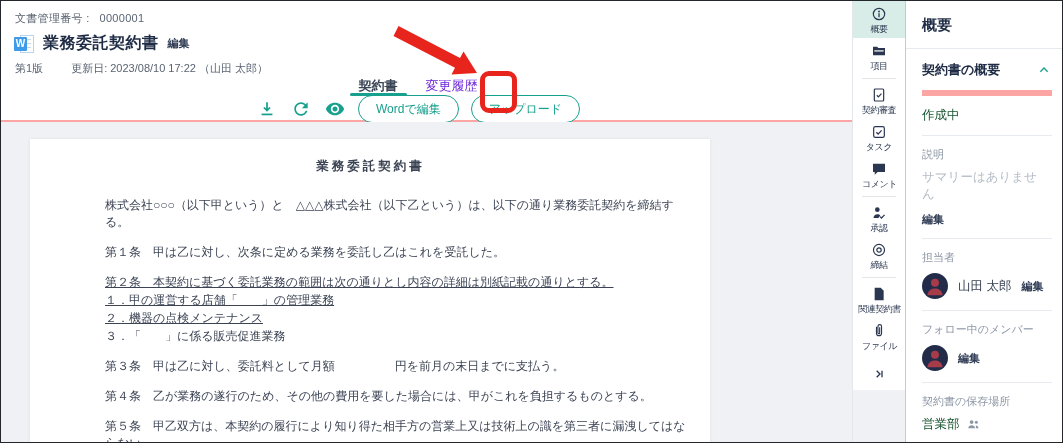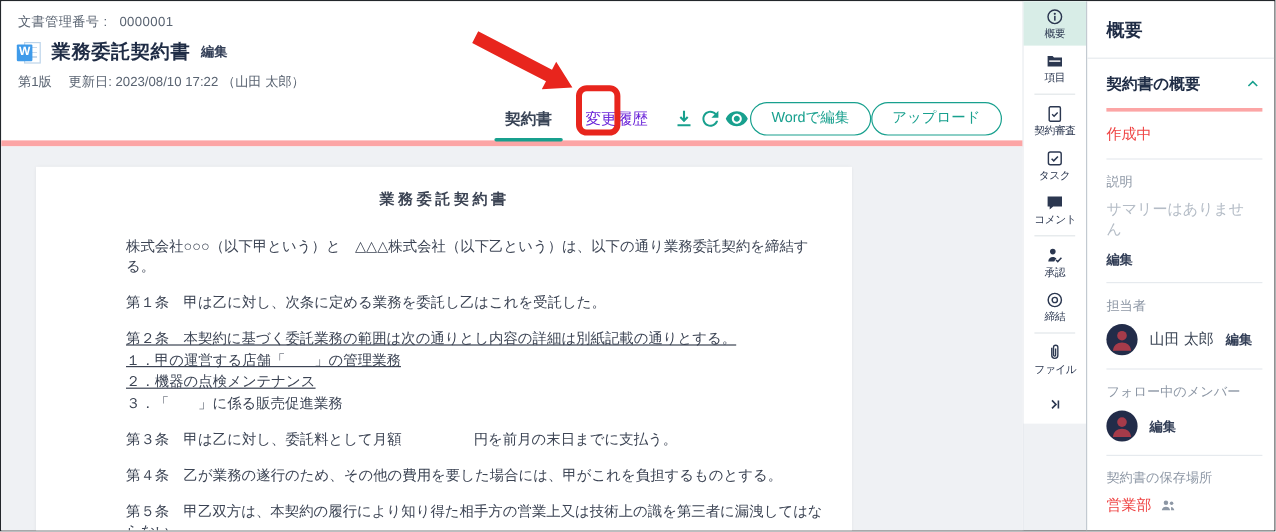--- a/index.html
+++ b/index.html
@@ -12,29 +12,29 @@
   .doc-number { padding:10px 0 0 14px; font-size:11px; color:#5a6472; letter-spacing:.3px; }
   .doc-number .val { margin-left:10px; }
   .title-row { display:flex; align-items:center; gap:9px; padding:7px 0 0 13px; }
   .word-icon { position:relative; width:20px; height:20px; flex:0 0 20px; }
   .word-page { position:absolute; right:0; top:1px; width:14px; height:18px; background:#fff; border:1px solid #bcd4ea;
      background-image:repeating-linear-gradient(#fff 0 3px, #c7d9ec 3px 4px); background-clip:content-box; padding:2px; }
   .word-w { position:absolute; left:0; top:3px; width:13px; height:14px; background:#3f9bea; color:#fff; font-size:10px;
      font-weight:bold; display:flex; align-items:center; justify-content:center; border-radius:1px; }
   h1.doc-title-h { font-size:16px; font-weight:bold; color:#1f2c45; letter-spacing:.5px; }
   .edit-link { font-size:11px; font-weight:bold; color:#333f57; cursor:pointer; }
-  .meta-row { display:flex; gap:14px; padding:7px 0 0 14px; font-size:11px; color:#5a6472; }
-  .tabs-row { margin-top:4px; height:42px; display:flex; justify-content:flex-end; align-items:center;
-     border-bottom:5px solid #fca5a5; padding-right:17px; }
+  .meta-row { display:flex; gap:28px; padding:7px 0 0 14px; font-size:11px; color:#5a6472; }
+  .tabs-row { margin-top:4px; height:42px; display:flex; justify-content:center; align-items:center;
+     border-bottom:2px solid #fca5a5; padding-right:17px;flex-direction:column; }
   .tabs { display:flex; height:100%; margin-left:10px; }
   .tab { position:relative; display:flex; align-items:center; padding:0 9px; margin-right:10px; font-size:13px;
      color:#6d28d9; cursor:pointer; }
   .tab.active { color:#3a4557; font-weight:bold; }
   .tab.active::after { content:""; position:absolute; left:0; right:0; bottom:-1px; height:3px; background:#18a08e; border-radius:2px; }
-  .toolbar { display:flex; align-items:center; gap:0; }
+  .toolbar { display:flex; align-items:center; gap:12px; }
   .tool-icon { width:22px; height:22px; color:#18a08e; cursor:pointer; display:flex; align-items:center; justify-content:center; }
   .tool-icon svg { width:20px; height:20px; }
   .pill-btn { height:28px; border:1px solid #18a08e; border-radius:15px; background:#fff; color:#18a08e;
      font-size:12px; padding:0 17px; cursor:pointer; font-family:inherit; white-space:nowrap; }
   .viewer { flex:1; background:#eff1f4; padding-top:17px; overflow:hidden; }
   .page { width:680px; margin:0 auto 0 29px; background:#fff; min-height:360px; box-shadow:0 0 3px rgba(0,0,0,.08);
      padding:19px 14px 20px 75px; }
   .page p { font-family:"Liberation Serif","DejaVu Serif",serif; font-size:12px; line-height:17px; color:#3c4454;
      margin-bottom:13px; }
   .page p.tight { margin-bottom:1px;text-decoration:underline; }
@@ -53,26 +53,26 @@
   .strip-item.active { background:#d8ede7; }
   .strip-item svg { width:16px; height:16px; }
   .strip-label { font-size:9.5px; line-height:10px; letter-spacing:-0.5px; white-space:nowrap; transform:scale(.95); }
   .strip-divider { border-top:1px solid #e2e6e9; margin:3px 9px; }
   .strip-collapse { margin-top:6px; }
 
   
   .panel { flex:1; background:#fff; border-left:1px solid #c3cad1; display:flex; flex-direction:column; overflow:hidden; }
   .panel-header { padding:15px 16px 13px; font-size:15px; font-weight:bold; color:#1f2c45; border-bottom:1px solid #e6eaee; }
   .section-header { display:flex; justify-content:space-between; align-items:center; margin:0 10px 0 16px;
-     padding:12px 0 11px; border-bottom:3px solid #fca5a5; cursor:pointer; }
+     padding:12px 0 11px; border-bottom:6px solid #fca5a5; cursor:pointer; }
   .section-title { font-size:13px; font-weight:bold; color:#1f2c45; }
   .chevron { width:16px; height:16px; color:#18a08e; }
   .field { padding:11px 16px 0; }
   .field-label { font-size:11px; color:#8d97a5; margin-bottom:7px; }
-  .field-value { font-size:12.5px; color:#ef4444; }
+  .field-value { font-size:12.5px; color:#14532d; }
   .field-value.placeholder { color:#b4bcc6; }
   .small-edit { font-size:11px; font-weight:bold; color:#333f57; cursor:pointer; }
   .panel-divider { border-top:1px solid #e6eaee; margin:11px 10px 0 16px; }
   .person-row { display:flex; align-items:center; gap:10px; margin-top:8px; }
   .avatar { width:26px; height:26px; border-radius:50%; background:#222c49; overflow:hidden; flex:0 0 26px; }
   .avatar svg { width:26px; height:26px; }
   .person-name { font-size:12.5px; color:#3a4454; }
   .group-icon { width:15px; height:15px; color:#8d97a5; margin-left:6px; vertical-align:-3px; }
   .loc-row { display:flex; align-items:center; }
 </style>
@@ -210,20 +210,26 @@
       <div class="strip-item">
         <svg viewBox="0 0 24 24">
             <circle cx="12" cy="12" r="8.3" fill="none" stroke="currentColor" stroke-width="1.8"></circle>
             <circle cx="12" cy="12" r="3.3" fill="none" stroke="currentColor" stroke-width="1.8"></circle>
           </svg>
         <span class="strip-label">締結</span>
       </div>
       <div class="strip-divider"></div>
       <div class="strip-item">
         <svg viewBox="0 0 24 24">
+            <path d="M5.5 2.5h9L19 7v14.5H5.5z" fill="currentColor"></path>
+          </svg>
+        <span class="strip-label">関連契約書</span>
+      </div>
+      <div class="strip-item">
+        <svg viewBox="0 0 24 24">
             <path d="M8.2 5.8v9.4a3.8 3.8 0 0 0 7.6 0V5.2a2.7 2.7 0 0 0-5.4 0v9.6a1.3 1.3 0 0 0 2.6 0V6.5" fill="none" stroke="currentColor" stroke-width="1.7"></path>
           </svg>
         <span class="strip-label">ファイル</span>
       </div>
       <div class="strip-item strip-collapse">
         <svg viewBox="0 0 24 24">
             <path d="M8.5 7l5 5-5 5" fill="none" stroke="currentColor" stroke-width="2"></path>
             <path d="M16.5 7v10" stroke="currentColor" stroke-width="2"></path>
           </svg>
       </div>

